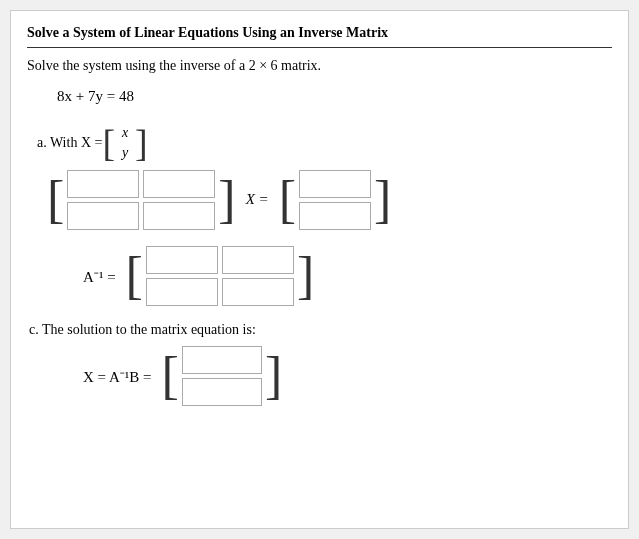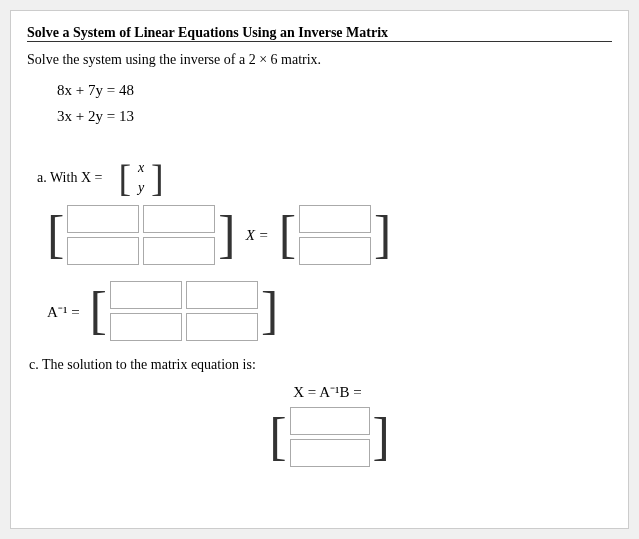--- a/index.html
+++ b/index.html
@@ -17,29 +17,30 @@
       background: #ffffff;
       width: 620px;
       min-height: 519px;
       padding: 14px 16px;
       border: 1px solid #ccc;
     }
     .page-title {
       font-size: 14px;
       font-weight: bold;
       border-bottom: 1px solid #333;
+      padding-bottom: 6px;
       margin-bottom: 10px;
     }
     .intro {
       font-size: 14px;
       margin-bottom: 10px;
     }
     .equations {
       margin-left: 30px;
-      margin-bottom: 30px;
+      margin-bottom: 14px;
       line-height: 1.7;
       font-size: 15px;
     }
     .section {
       margin-bottom: 16px;
     }
     .section-label {
       font-size: 14px;
       margin-bottom: 8px;
     }
@@ -103,20 +104,21 @@
     
     .part-bc-equation {
       display: flex;
       align-items: center;
       margin-left: 20px;
       gap: 6px;
     }
     .lhs-label {
       font-size: 15px;
       margin-right: 4px;
+      margin-left: 36px;
     }
     
     .small-matrix-wrap {
       display: inline-flex;
       align-items: center;
       vertical-align: middle;
     }
     .small-bracket-left, .small-bracket-right {
       font-size: 38px;
       line-height: 1;
@@ -142,25 +144,24 @@
 <body>
 
 <div class="page">
 
   <div class="page-title">Solve a System of Linear Equations Using an Inverse Matrix</div>
 
   <div class="intro">Solve the system using the inverse of a 2 × 6 matrix.</div>
 
   <div class="equations">
     <div>8x + 7y = 48</div>
-    <div>3x + 2y = 13</div>
   </div>
 
   <div class="section">
-    <div class="section-label" style="display:flex; align-items:center; flex-wrap:wrap; gap:16px; margin-left:10px;">
+    <div class="section-label" style="display:flex; align-items:center; flex-wrap:wrap; gap:0; margin-left:10px;">
       <span>a. With X =</span>
 
       <span class="small-matrix-wrap">
         <span class="small-bracket-left">[</span>
         <span class="small-cells">
           <span class="small-cell">x</span>
           <span class="small-cell">y</span>
         </span>
         <span class="small-bracket-right">]</span>
       </span>
@@ -203,21 +204,21 @@
           <input class="matrix-cell" type="text" style="">
           <input class="matrix-cell" type="text" style="">
         </span>
         <span class="bracket-right">]</span>
       </span>
     </div>
   </div>
 
   <div class="section">
     <div class="section-label" style="margin-left:2px;">c. The solution to the matrix equation is:</div>
-    <div class="part-bc-equation" style="margin-top:8px;flex-direction:column;">
+    <div class="part-bc-equation" style="margin-top:8px;">
       <span class="lhs-label">X = A⁻¹B =</span>
       <span class="matrix-wrap">
         <span class="bracket-left">[</span>
         <span class="matrix-cells matrix-2x1">
           <input class="matrix-cell-single" type="text" style="">
           <input class="matrix-cell-single" type="text" style="">
         </span>
         <span class="bracket-right">]</span>
       </span>
     </div>

